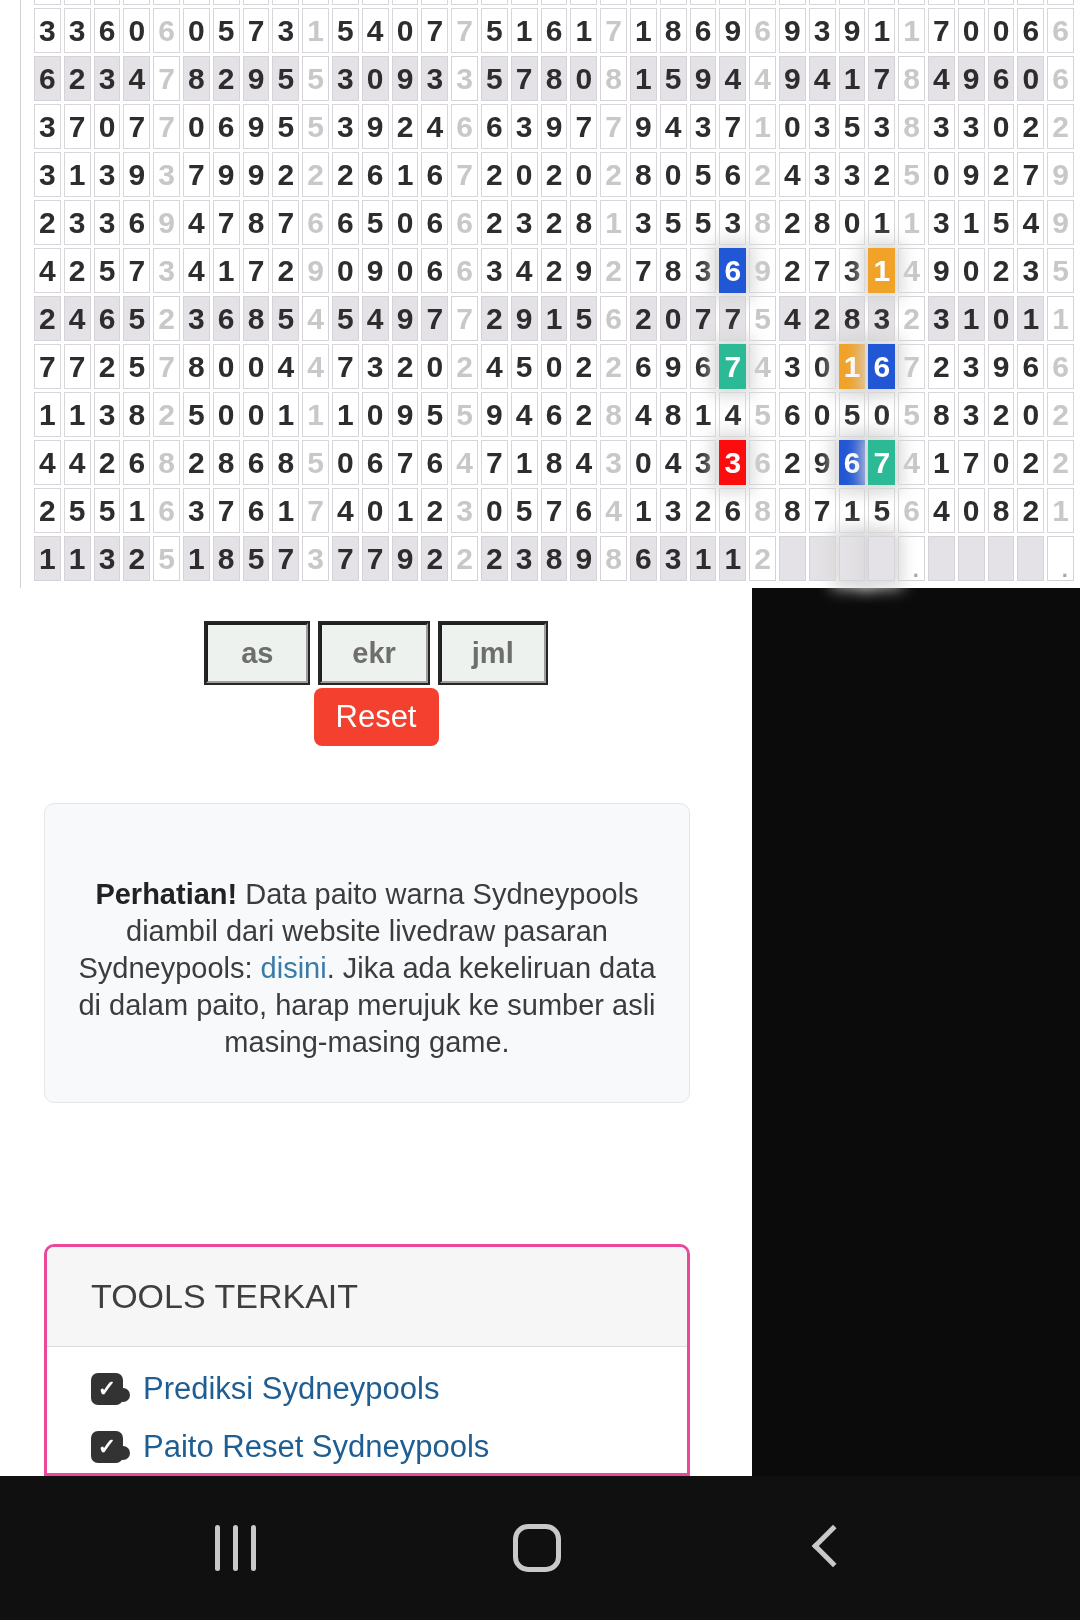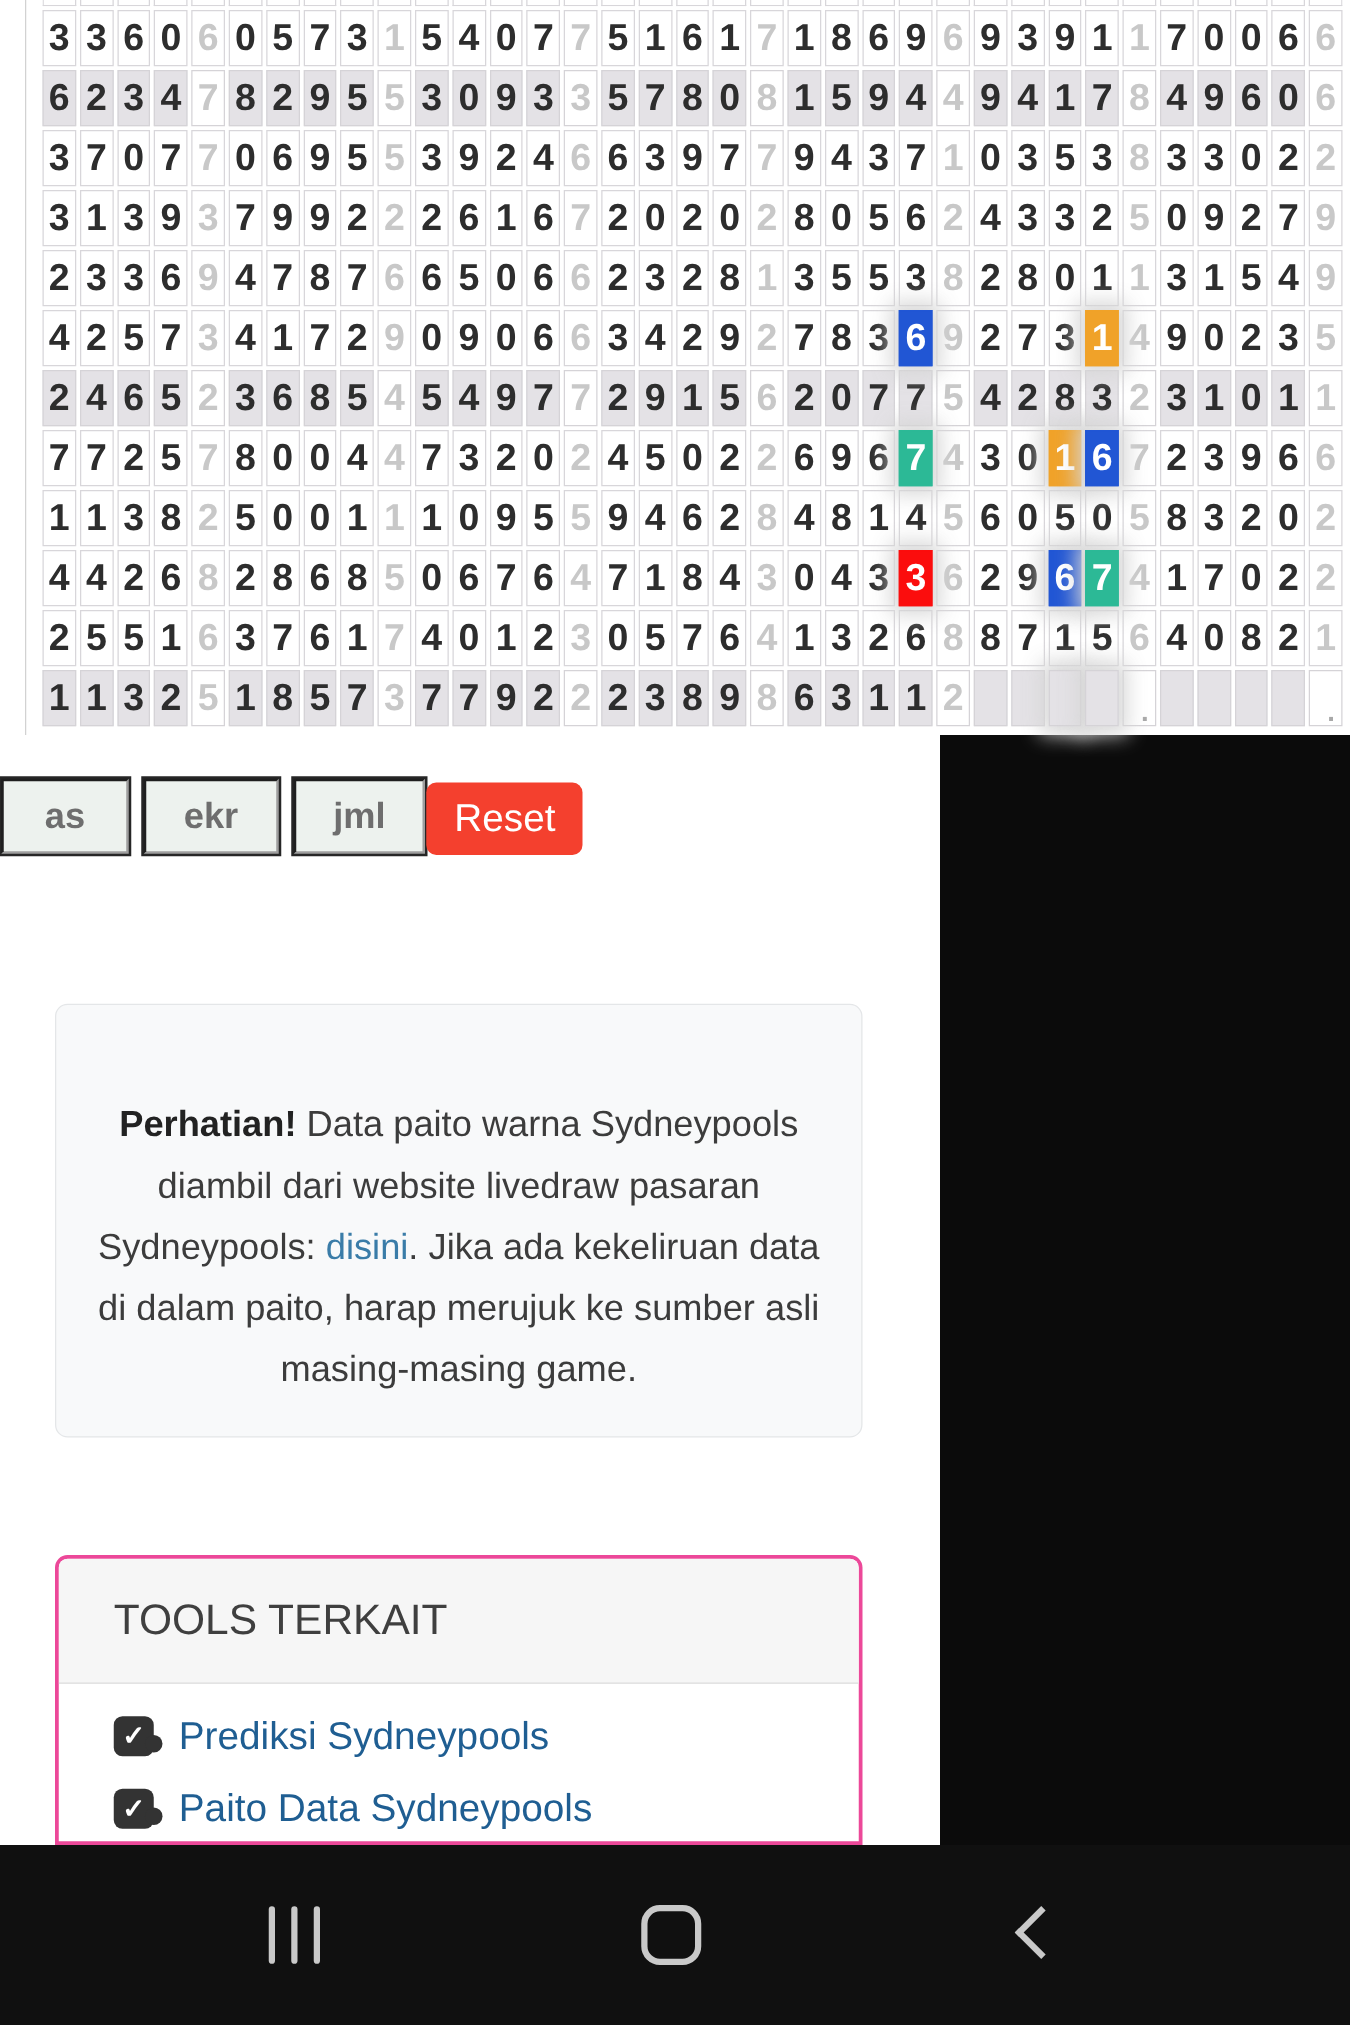--- a/index.html
+++ b/index.html
@@ -21,34 +21,34 @@
   .grow.shaded .cell.light,.grow.shaded .cell.dot{background:#ffffff;}
   .cell.blue,.cell.orange,.cell.teal,.cell.red{color:#ffffff;z-index:2;
         box-shadow:0 0 16px 7px rgba(214,214,214,0.92);}
   .cell.blue{background:#2156d4;border-color:#2156d4;}
   .cell.orange{background:#f0a229;border-color:#f0a229;}
   .cell.teal{background:#2cb996;border-color:#2cb996;}
   .cell.red{background:#fb0d0d;border-color:#fb0d0d;}
   .dotm{position:absolute;right:5px;bottom:-3px;font-size:22px;color:#a8a8a8;font-weight:bold;}
 
   
-  .controls{position:absolute;left:0;top:622px;width:752px;display:flex;align-items:center;}
+  .controls{position:absolute;left:0;top:622px;width:752px;display:flex;flex-direction:column;align-items:center;}
   .filter-row{display:flex;gap:10px;justify-content:center;}
   .filter-btn{height:62px;min-width:104px;box-sizing:border-box;padding:0 30px;
         background:#edf2ee;color:#6e6e6e;font-weight:bold;font-size:29px;
         font-family:"Liberation Sans",sans-serif;
         border:3px solid;border-color:#9e9e9e;outline:2px solid #262626;outline-offset:-1px;
         border-top-color:#1f1f1f;border-left-color:#1f1f1f;cursor:pointer;}
   .reset-btn{margin-top:4px;width:125px;height:58px;background:#f4402e;color:#ffffff;
         border:none;border-radius:8px;font-size:31px;font-family:"Liberation Sans",sans-serif;cursor:pointer;}
 
   
-  .notice{position:absolute;left:44px;top:803px;width:646px;height:347px;box-sizing:border-box;
+  .notice{position:absolute;left:44px;top:803px;width:646px;height:300px;box-sizing:border-box;
         background:#f8f9fa;border:1px solid #e4e6e8;border-radius:10px;
-        padding:72px 30px 0 30px;text-align:center;font-size:29px;line-height:49px;color:#3c3c3c;}
+        padding:72px 30px 0 30px;text-align:center;font-size:29px;line-height:37px;color:#3c3c3c;}
   .notice b{color:#222;}
   .notice a{color:#3a7ca8;text-decoration:none;}
 
   
   .tools{position:absolute;left:44px;top:1244px;width:646px;height:232px;box-sizing:border-box;
         background:#ffffff;border:3px solid #ec4899;border-radius:10px 10px 0 0;overflow:hidden;}
   .tools-header{height:99px;background:#f6f6f6;border-bottom:1px solid #dcdcdc;
         display:flex;align-items:center;padding:0 44px;font-size:34px;color:#3f3f3f;}
   .tools-list{list-style:none;margin:0;padding:24px 44px;}
   .tools-list li{display:flex;align-items:center;gap:20px;margin-bottom:22px;}
@@ -576,21 +576,21 @@
 
   <div class="tools">
     <div class="tools-header">TOOLS TERKAIT</div>
     <ul class="tools-list" id="toolsList">
         <li>
           <span class="chk">✓</span>
           <a href="#">Prediksi Sydneypools</a>
         </li>
         <li>
           <span class="chk">✓</span>
-          <a href="#">Paito Data Sydneypools</a>
+          <a href="#">Paito Reset Sydneypools</a>
         </li>
       </ul>
   </div>
 
   <div class="nav">
     <div class="nav-recent">
       <span></span>
         <span></span>
         <span></span>
     </div>

